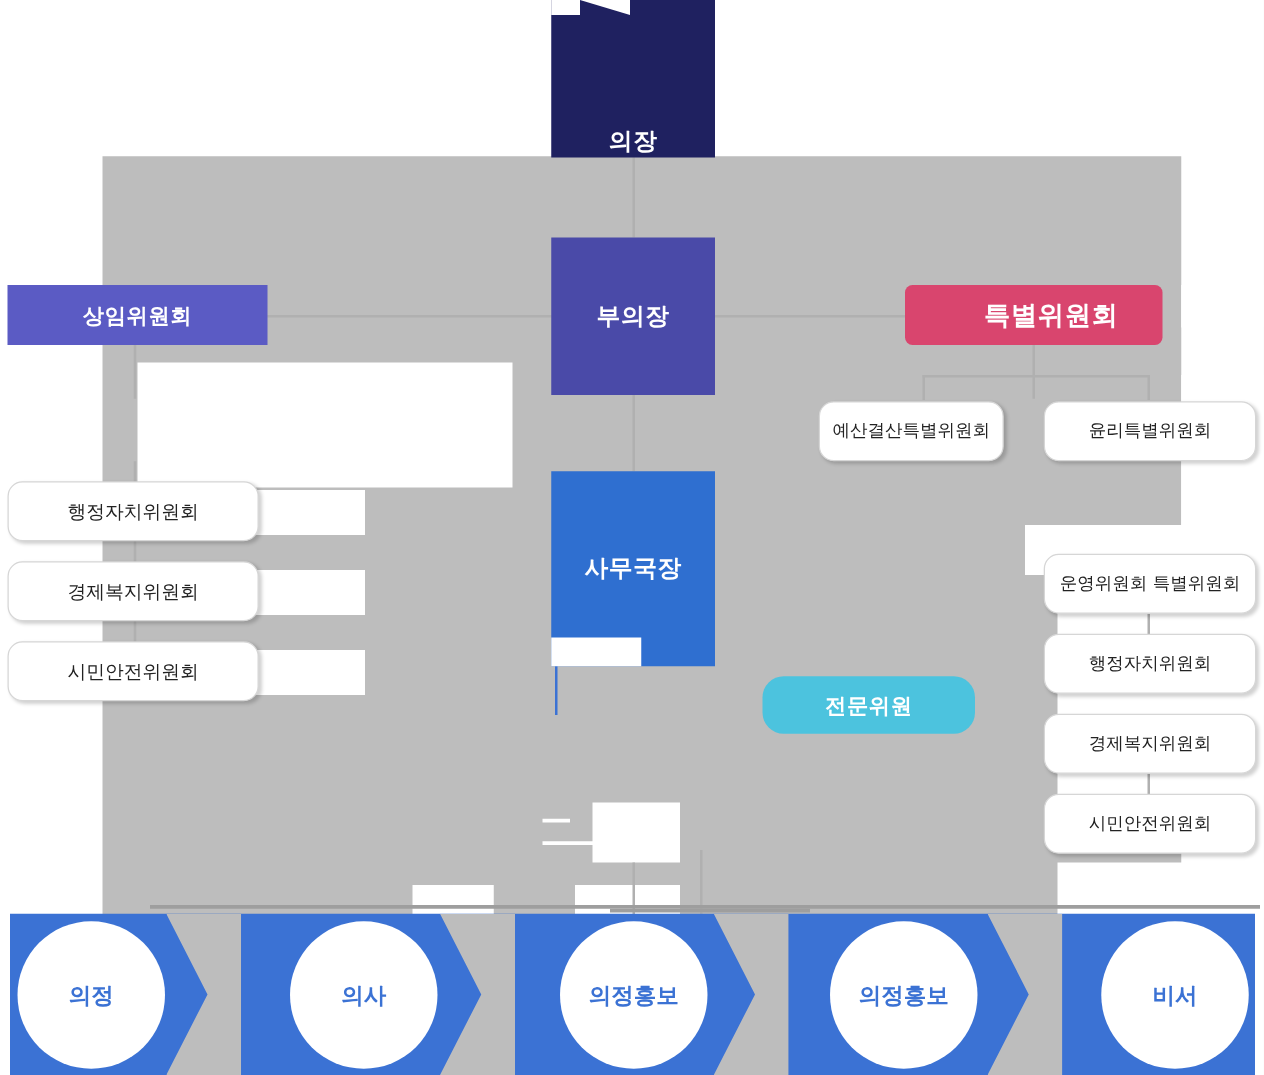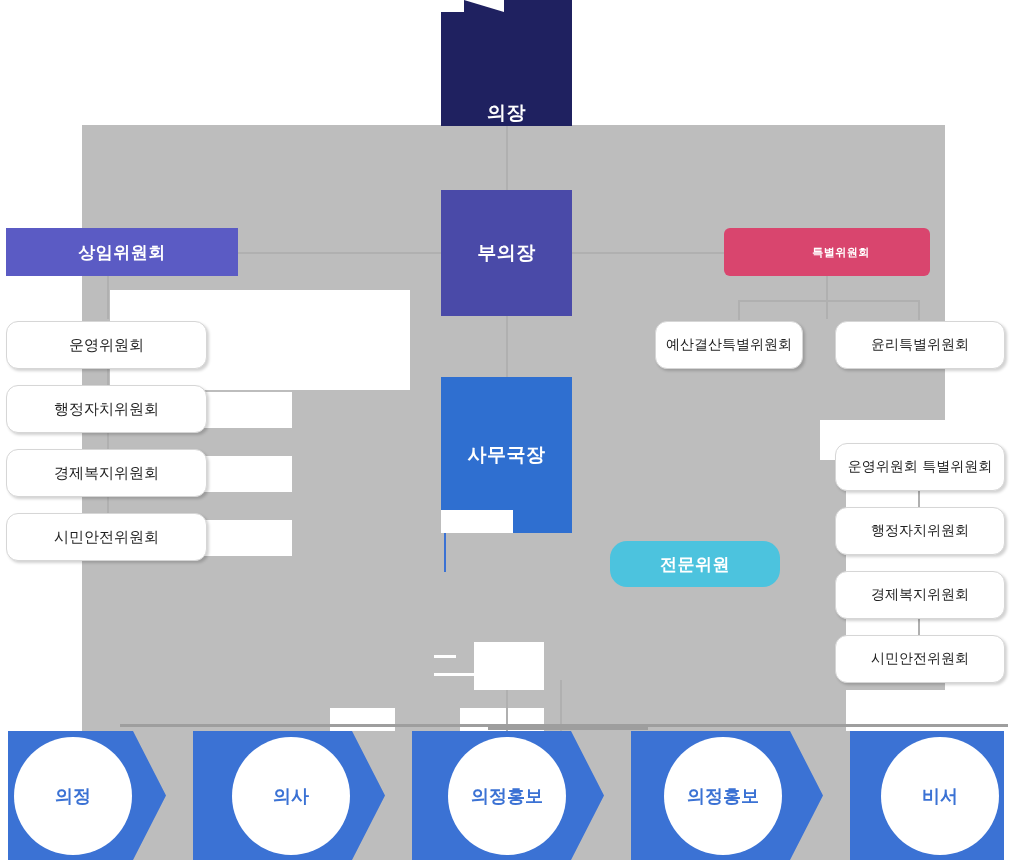--- a/index.html
+++ b/index.html
@@ -53,21 +53,21 @@
     font-weight: bold;
     letter-spacing: 0.5px;
     text-align: center;
     box-sizing: border-box;
   }
   .box-chair   { font-size: 19px; align-items: flex-end; }
   .box-vice    { font-size: 19px; }
   .box-sec     { font-size: 19px; }
   .box-standing{ font-size: 17px; }
   .box-special {
-    font-size: 11px;
+    font-size: 21px;
     border-radius: 6px;
     padding-left: 28px;
   }
   .box-expert  { font-size: 17px; }
 
   
   .pill {
     position: absolute;
     display: flex;
     align-items: center;
@@ -192,27 +192,24 @@
   <div class="box box-sec" style="left:441px; top:377px; width:131px; height:156px; background:#2f6fd0;">
     <span>사무국장</span>
   </div>
 
   <div class="cutout" style="left:441px; top:510px; width:72px; height:23px;"></div>
 
   <div class="box box-expert" style="left:610px; top:541px; width:170px; height:46px; background:#4cc3de;border-radius:17px;">
     <span>전문위원</span>
   </div>
 
-  <div class="box box-standing" style="left:6px; top:228px; width:232px; height:48px; background:#5b5bc4;">
+  <div class="box box-standing" style="left:6px; top:228px; width:208px; height:48px; background:#5b5bc4;">
     <span>상임위원회</span>
   </div>
 
-  <div class="pill" style="left:6px; top:321px; width:201px; height:48px;">
-    <span>운영위원회</span>
-  </div>
   <div class="pill" style="left:6px; top:385px; width:201px; height:48px;">
     <span>행정자치위원회</span>
   </div>
   <div class="pill" style="left:6px; top:449px; width:201px; height:48px;">
     <span>경제복지위원회</span>
   </div>
   <div class="pill" style="left:6px; top:513px; width:201px; height:48px;">
     <span>시민안전위원회</span>
   </div>
 

